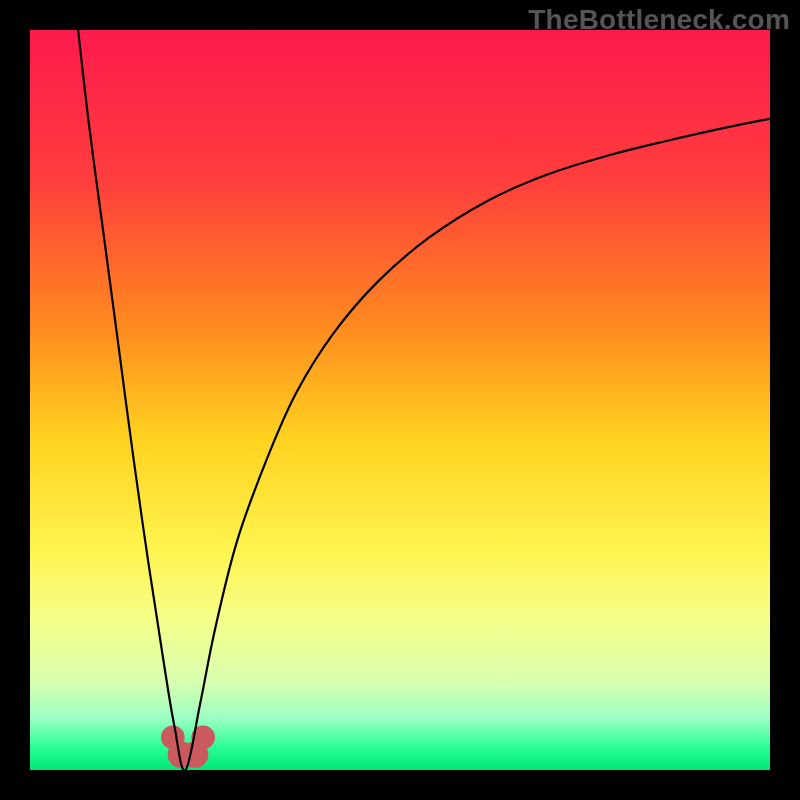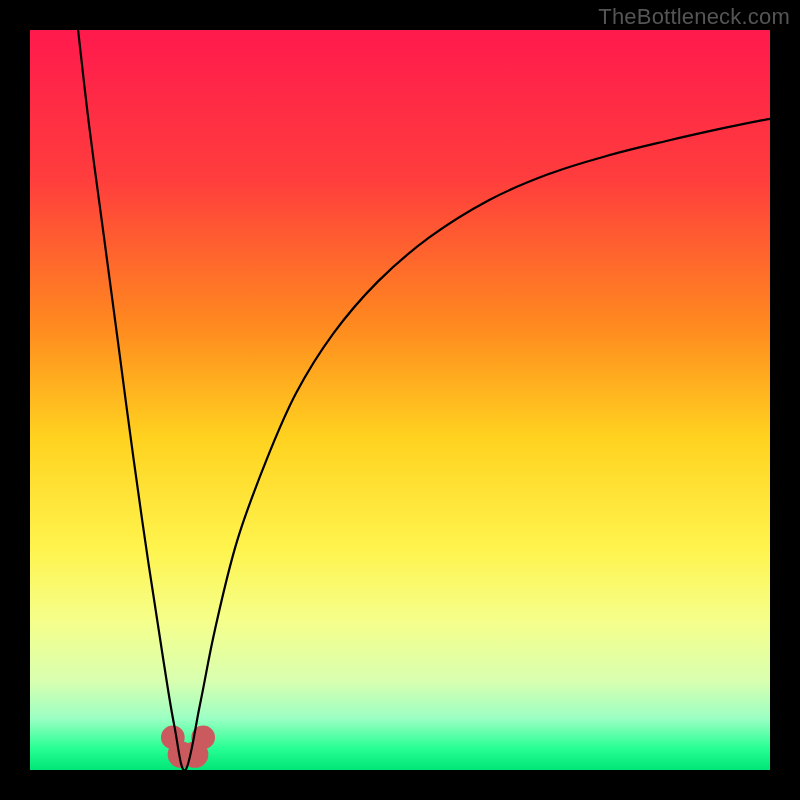--- a/index.html
+++ b/index.html
@@ -24,22 +24,22 @@
     top: 30px;
     width: 740px;
     height: 740px;
     overflow: hidden;
   }
   .watermark {
     position: absolute;
     top: 4px;
     right: 10px;
     color: #555;
-    font-size: 22px;
-    font-weight: 400;
+    font-size: 28px;
+    font-weight: 700;
     letter-spacing: 0.2px;
     font-family: Arial, Helvetica, sans-serif;
   }
   svg { display: block; }
 </style>
 </head>
 <body>
 
 <div class="frame">
 

